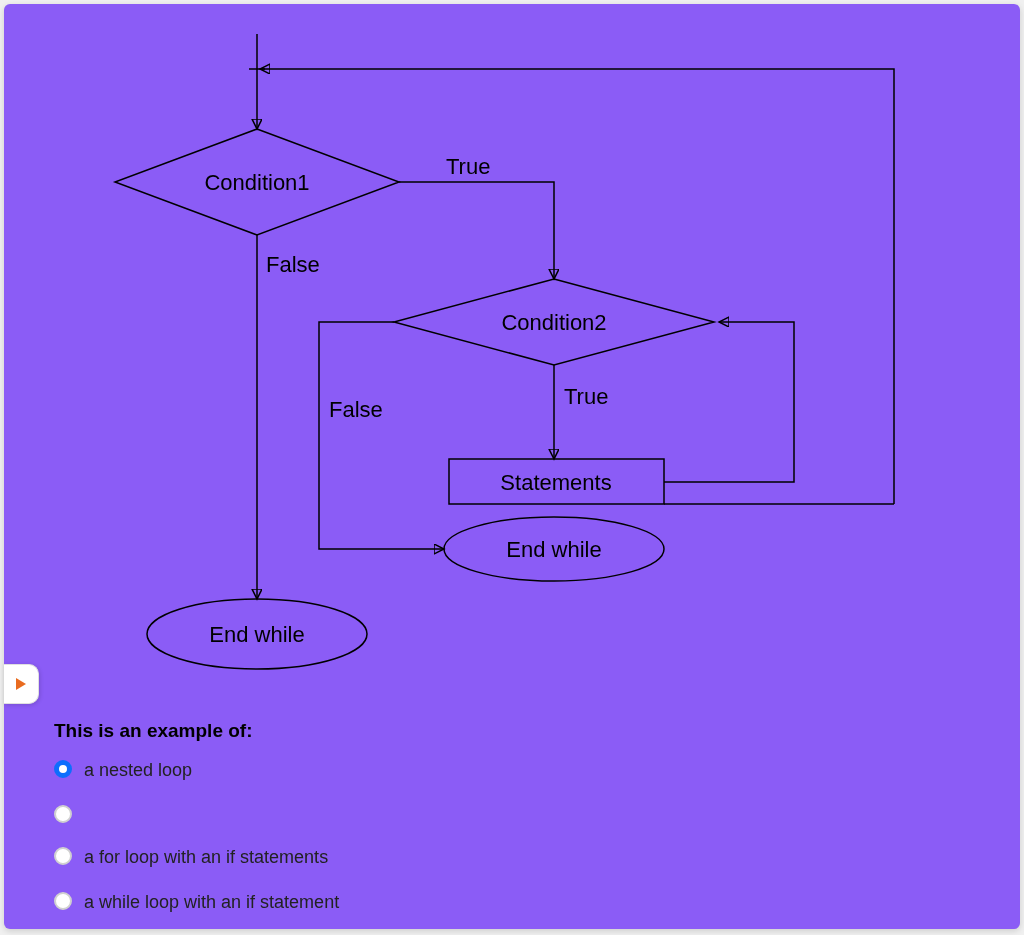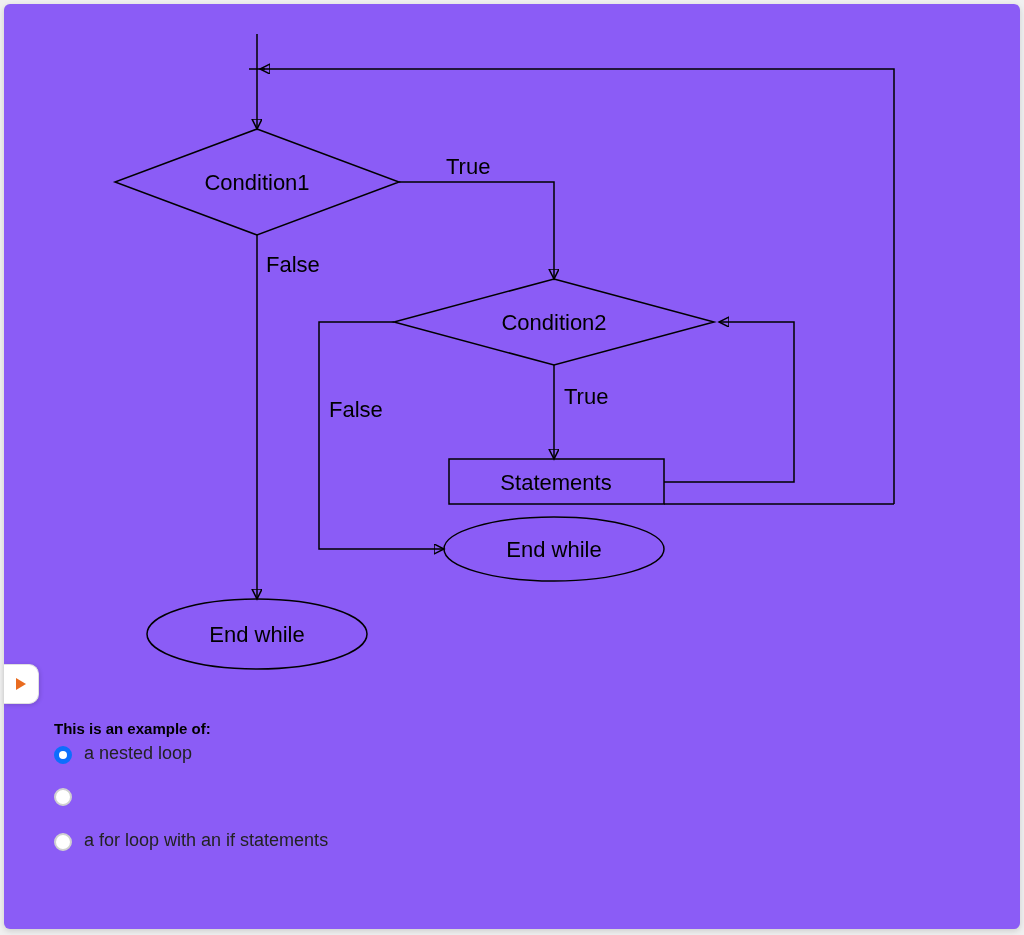--- a/index.html
+++ b/index.html
@@ -70,26 +70,26 @@
   
   .question {
     position: absolute;
     left: 50px;
     top: 716px;
     width: 900px;
     font-size: 18px;
   }
   .question .prompt {
     font-weight: bold;
-    margin-bottom: 6px;
-    font-size: 15px;
+    margin-bottom: 18px;
+    font-size: 19px;
   }
   .option {
     display: flex;
-    align-items: flex-end;
+    align-items: flex-start;
     margin-bottom: 24px;
     cursor: pointer;
   }
   .option .radio {
     width: 18px;
     height: 18px;
     border-radius: 50%;
     background: #fff;
     margin-right: 12px;
     box-sizing: border-box;
@@ -172,15 +172,19 @@
       <span class="radio selected"></span>
       <span class="label">a nested loop</span>
     </div>
     <div class="option">
       <span class="radio unselected"></span>
     </div>
     <div class="option">
       <span class="radio unselected"></span>
       <span class="label">a for loop with an if statements</span>
     </div>
+    <div class="option">
+      <span class="radio unselected"></span>
+      <span class="label">a while loop with an if statement</span>
+    </div>
   </div>
 
 </div>
 
 </body></html>

